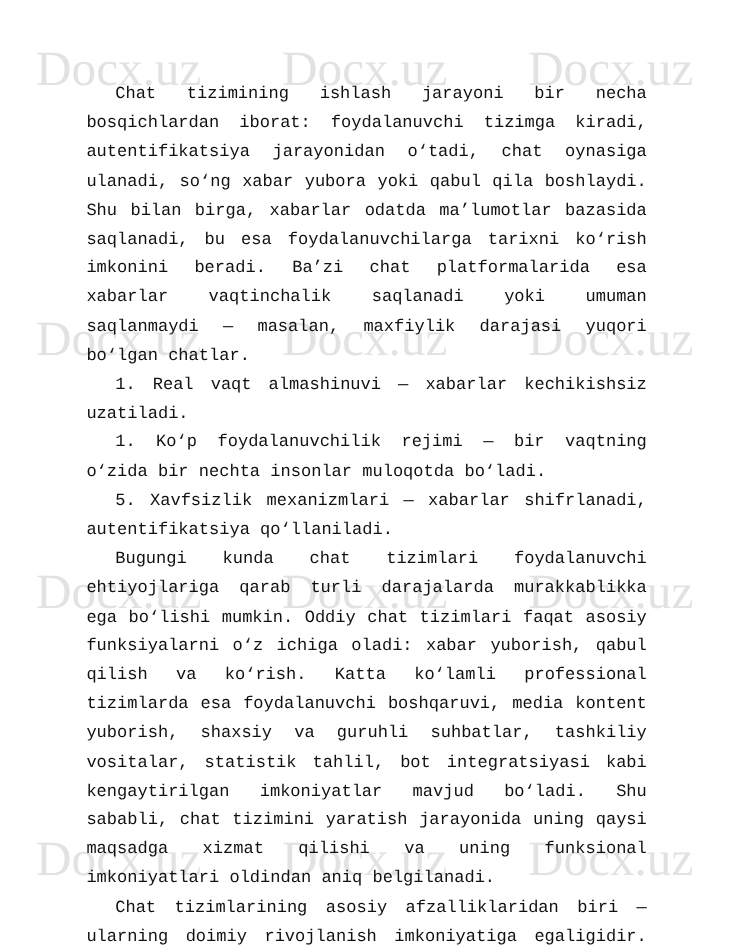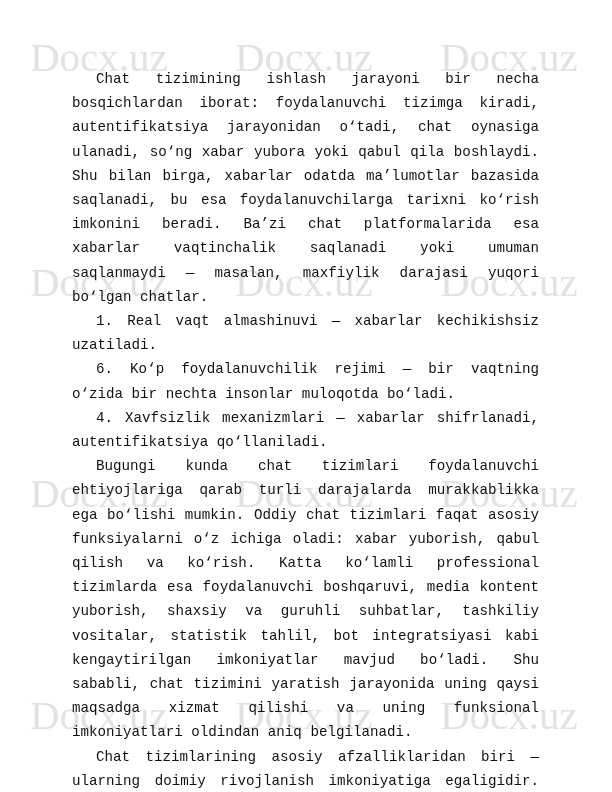--- a/index.html
+++ b/index.html
@@ -49,17 +49,17 @@
   <div class="wm" style="left:440px; top:473px;">Docx.uz</div>
 
   <div class="wm" style="left:30px; top:695px;">Docx.uz</div>
   <div class="wm" style="left:235px; top:695px;">Docx.uz</div>
   <div class="wm" style="left:440px; top:695px;">Docx.uz</div>
 </div>
 
 <div class="page">
   <p class="para">Chat tizimining ishlash jarayoni bir necha bosqichlardan iborat: foydalanuvchi tizimga kiradi, autentifikatsiya jarayonidan o‘tadi, chat oynasiga ulanadi, so‘ng xabar yubora yoki qabul qila boshlaydi. Shu bilan birga, xabarlar odatda ma’lumotlar bazasida saqlanadi, bu esa foydalanuvchilarga tarixni ko‘rish imkonini beradi. Ba’zi chat platformalarida esa xabarlar vaqtinchalik saqlanadi yoki umuman saqlanmaydi — masalan, maxfiylik darajasi yuqori bo‘lgan chatlar.</p>
   <p class="para">1. Real vaqt almashinuvi — xabarlar kechikishsiz uzatiladi.</p>
-  <p class="para">6. Ko‘p foydalanuvchilik rejimi — bir vaqtning o‘zida bir nechta insonlar muloqotda bo‘ladi.</p>
-  <p class="para">4. Xavfsizlik mexanizmlari — xabarlar shifrlanadi, autentifikatsiya qo‘llaniladi.</p>
+  <p class="para">1. Ko‘p foydalanuvchilik rejimi — bir vaqtning o‘zida bir nechta insonlar muloqotda bo‘ladi.</p>
+  <p class="para">5. Xavfsizlik mexanizmlari — xabarlar shifrlanadi, autentifikatsiya qo‘llaniladi.</p>
   <p class="para">Bugungi kunda chat tizimlari foydalanuvchi ehtiyojlariga qarab turli darajalarda murakkablikka ega bo‘lishi mumkin. Oddiy chat tizimlari faqat asosiy funksiyalarni o‘z ichiga oladi: xabar yuborish, qabul qilish va ko‘rish. Katta ko‘lamli professional tizimlarda esa foydalanuvchi boshqaruvi, media kontent yuborish, shaxsiy va guruhli suhbatlar, tashkiliy vositalar, statistik tahlil, bot integratsiyasi kabi kengaytirilgan imkoniyatlar mavjud bo‘ladi. Shu sababli, chat tizimini yaratish jarayonida uning qaysi maqsadga xizmat qilishi va uning funksional imkoniyatlari oldindan aniq belgilanadi.</p>
   <p class="para">Chat tizimlarining asosiy afzalliklaridan biri — ularning doimiy rivojlanish imkoniyatiga egaligidir. Dasturlash texnologiyalari yangilangan sari chat platformalarining imkoniyatlari ham kengayib bormoqda. Ayniqsa, sun’iy intellekt va mashinaviy o‘rganish bilan integratsiya qilingan chat tizimlari yangi avlod</p>
 </div>
 
 </body></html>

